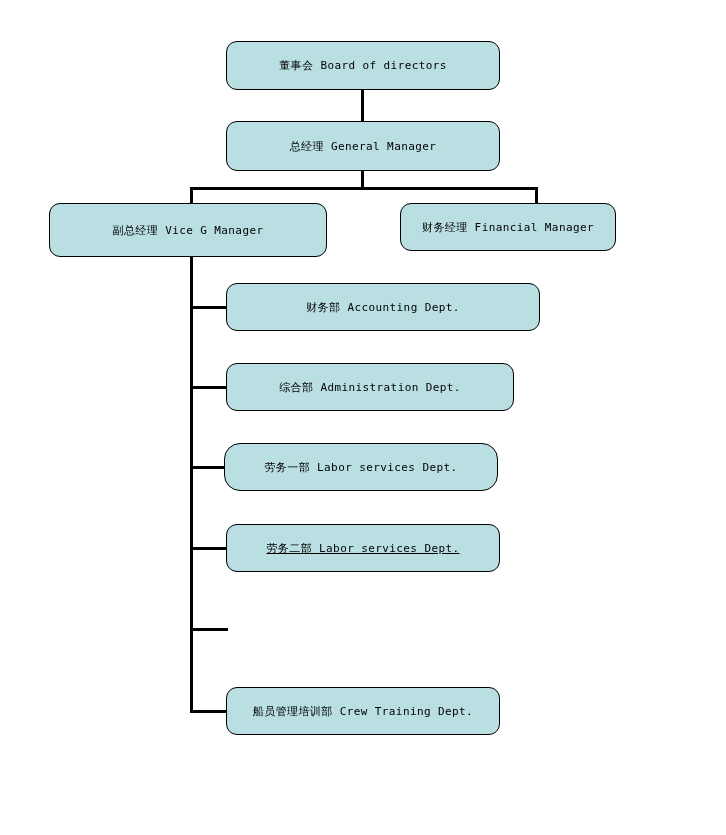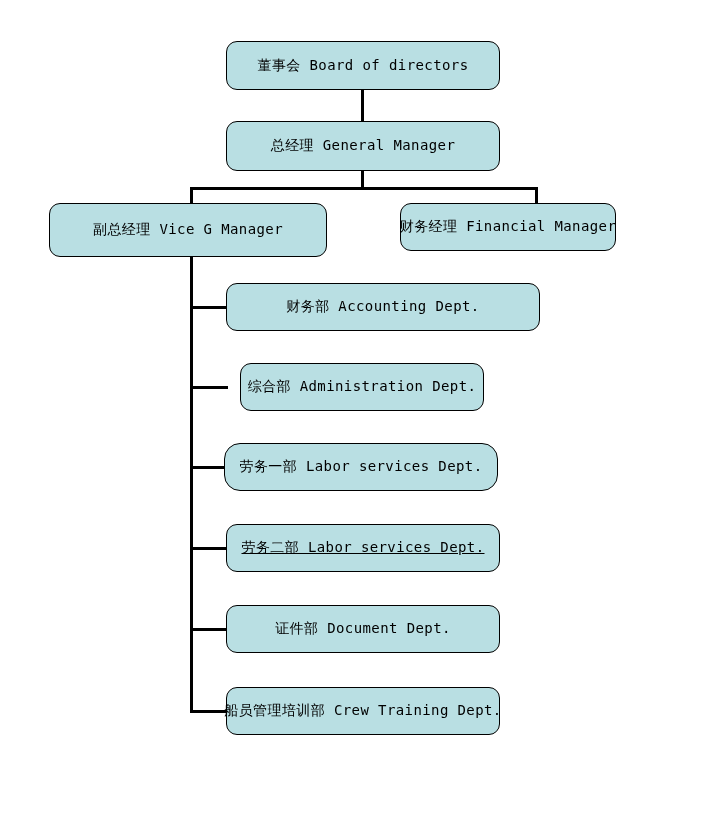--- a/index.html
+++ b/index.html
@@ -22,21 +22,21 @@
     box-sizing: border-box;
     background: #b9dfe3;
     border: 1.6px solid #000000;
     border-radius: 11px;
     display: flex;
     align-items: center;
     justify-content: center;
     text-align: center;
     color: #000000;
     font-family: "DejaVu Sans Mono", "Liberation Mono", monospace;
-    font-size: 14px;
+    font-size: 11px;
     letter-spacing: 0.4px;
     white-space: nowrap;
     z-index: 3;
   }
   .connector {
     position: absolute;
     background: #000000;
     z-index: 1;
   }
   .v-line { width: 3px; }
@@ -76,33 +76,30 @@
   </div>
 
   <div class="node" style="left:400px; top:203px; width:216px; height:48px;">
     <span>财务经理 Financial Manager</span>
   </div>
 
   <div class="node" style="left:226px; top:283px; width:314px; height:48px;">
     <span>财务部 Accounting Dept.</span>
   </div>
 
-  <div class="node" style="left:240px; top:363px; width:244px; height:48px;">
+  <div class="node" style="left:226px; top:363px; width:288px; height:48px;">
     <span>综合部 Administration Dept.</span>
   </div>
 
   <div class="node" style="left:224px; top:443px; width:274px; height:48px;border-radius:16px;">
     <span>劳务一部 Labor services Dept.</span>
   </div>
 
   <div class="node" style="left:226px; top:524px; width:274px; height:48px;text-decoration:underline;">
     <span>劳务二部 Labor services Dept.</span>
   </div>
 
-  <div class="node" style="left:226px; top:605px; width:274px; height:48px;">
-    <span>证件部 Document Dept.</span>
-  </div>
 
   <div class="node" style="left:226px; top:687px; width:274px; height:48px;">
     <span>船员管理培训部 Crew Training Dept.</span>
   </div>
 
 </div>
 
 </body></html>

